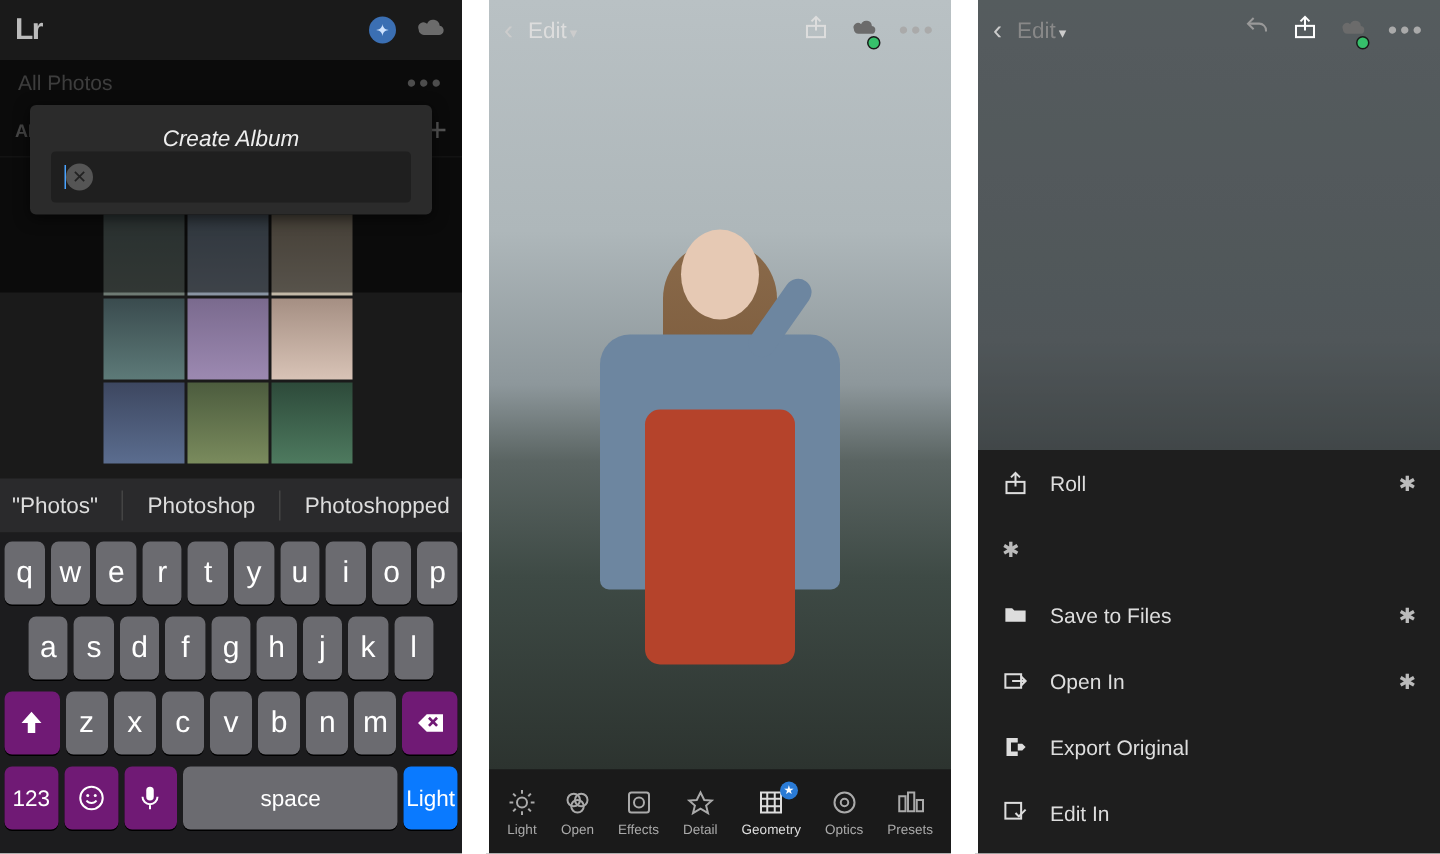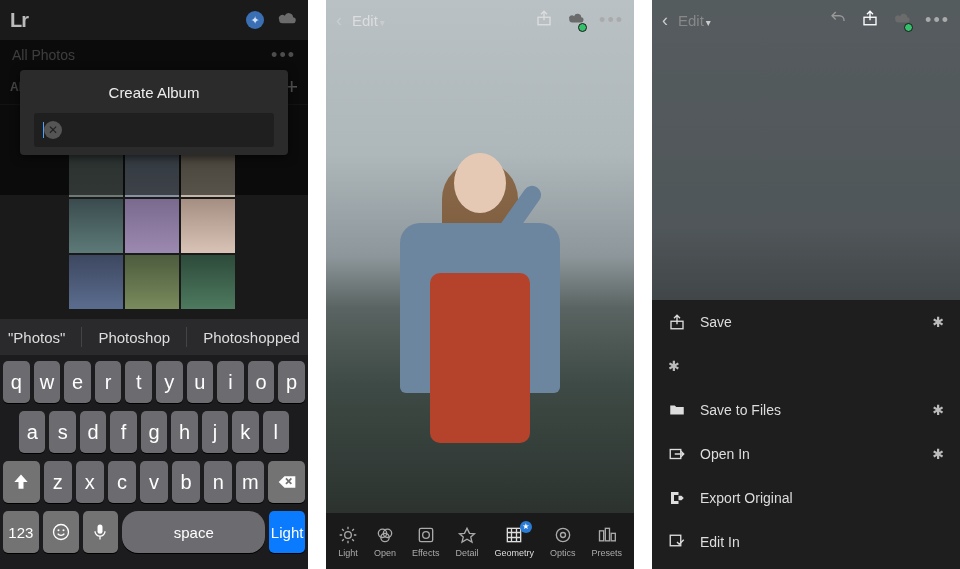--- a/index.html
+++ b/index.html
@@ -24,36 +24,36 @@
   .th2{background:linear-gradient(#6a7a8a,#8a95a3);}
   .th3{background:linear-gradient(#9a8d7a,#c3b9a8);}
   .th4{background:linear-gradient(#3a4b4e,#5d7a78);}
   .th5{background:linear-gradient(#7a6a8e,#9c89b1);}
   .th6{background:linear-gradient(#a58f83,#d8c3b6);}
   .th7{background:linear-gradient(#3d4760,#5b6d8f);}
   .th8{background:linear-gradient(#4c5c3e,#7a8b5d);}
   .th9{background:linear-gradient(#2d4a3a,#4e7a5f);}
   .shade{position:absolute;left:0;right:0;top:40px;height:155px;background:rgba(0,0,0,0.55);}
   .modal{position:absolute;left:20px;right:20px;top:70px;background:#2b2b2b;border-radius:4px;padding:14px 14px 8px;box-shadow:0 2px 10px rgba(0,0,0,.6);}
-  .modal-title{text-align:center;color:#eee;font-size:15px;margin-bottom:12px;}
+  .modal-title{text-align:center;color:#eee;font-size:15px;font-style:italic;}
   .modal-input{display:flex;align-items:center;background:#1f1f1f;border-radius:3px;height:34px;padding:0 8px;}
   .modal-input input{flex:1;background:transparent;border:none;outline:none;color:#eee;font-size:14px;}
   .caret{display:inline-block;width:1px;height:16px;background:#4aa3ff;margin-left:1px;}
   .clear-btn{width:18px;height:18px;border-radius:50%;background:#555;display:flex;align-items:center;justify-content:center;color:#222;font-size:12px;}
   .modal-actions{display:flex;justify-content:space-around;margin-top:14px;}
   .modal-actions div{color:#ddd;font-size:15px;padding:6px 10px;}
   
   .sugg{position:absolute;left:0;right:0;bottom:214px;height:36px;display:flex;align-items:center;justify-content:space-around;background:#2a2a2c;color:#ddd;font-size:15px;}
   .sugg .sep{width:1px;height:20px;background:#444;}
   
   .kb{position:absolute;left:0;right:0;bottom:0;height:214px;background:#1c1c1e;padding:6px 3px 4px;box-sizing:border-box;display:flex;flex-direction:column;gap:8px;}
   .krow{display:flex;gap:4px;justify-content:center;}
   .key{flex:1;height:42px;background:#6b6b70;border-radius:5px;display:flex;align-items:center;justify-content:center;color:#fff;font-size:20px;box-shadow:0 1px 0 #000;}
-  .key.dark{background:#737373;}
-  .key.space{flex:4;border-radius:16px;}
+  .key.dark{background:#701a75;}
+  .key.space{flex:4;}
   .key.done{background:#0a7aff;font-size:16px;}
   .row2{padding:0 16px;}
   .row3 .key:not(.dark){flex:1;}
   .row3 .dark{flex:1.3;}
   .key svg{width:20px;height:20px;fill:#fff;}
   .row4 .key{font-size:15px;}
 
   
   .p2-top{position:absolute;top:0;left:0;right:0;height:40px;display:flex;align-items:center;justify-content:space-between;padding:0 10px;background:transparent;z-index:2;}
   .edit-lab{display:flex;align-items:center;color:#ddd;font-size:15px;gap:10px;}
@@ -333,21 +333,21 @@
     </div>
   </div>
 
   <div class="sheet">
     <div class="sh-item">
       <div class="lf">
         <svg viewBox="0 0 24 24" fill="none" stroke="#ddd" stroke-width="1.8">
               <path d="M12 3v12M8 7l4-4 4 4"></path>
               <rect x="4" y="11" width="16" height="10"></rect>
             </svg>
-        <span>Save</span>
+        <span>Roll</span>
       </div>
       <span class="gear">✱</span>
     </div>
     <div class="sh-item">
       <span class="gear">✱</span>
     </div>
     <div class="sh-item">
       <div class="lf">
         <svg viewBox="0 0 24 24" fill="#ddd">
               <path d="M3 6h6l2 2h10v10H3z"></path>

